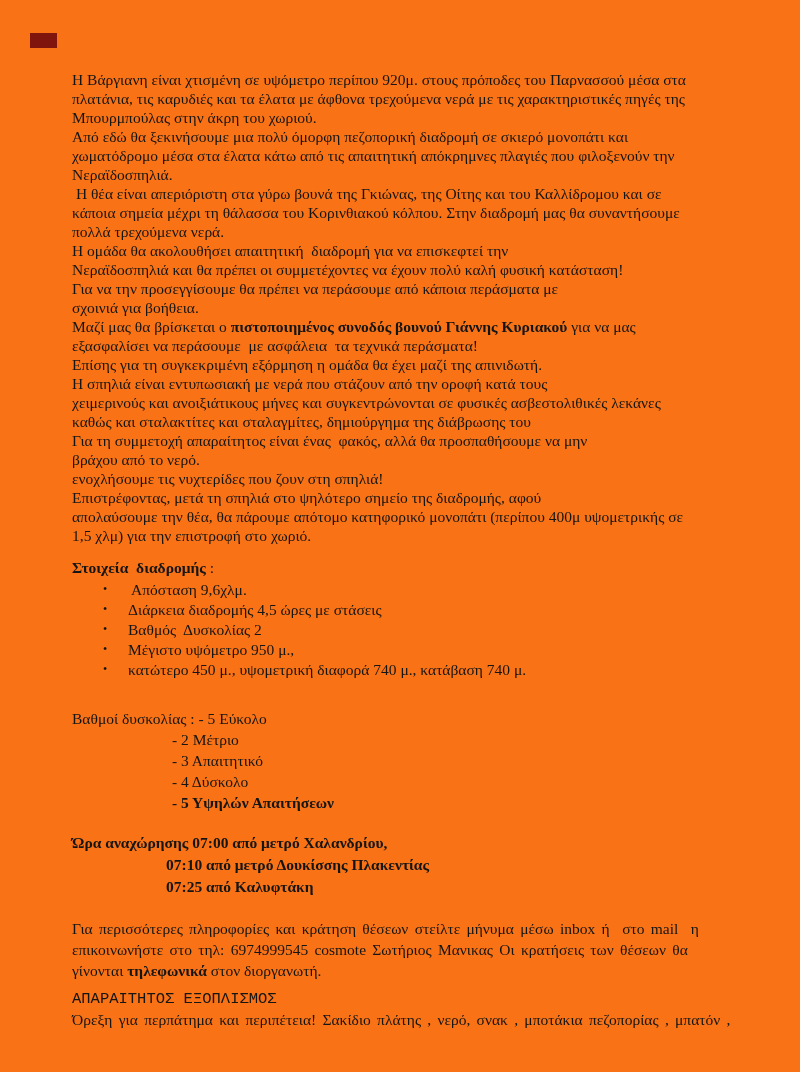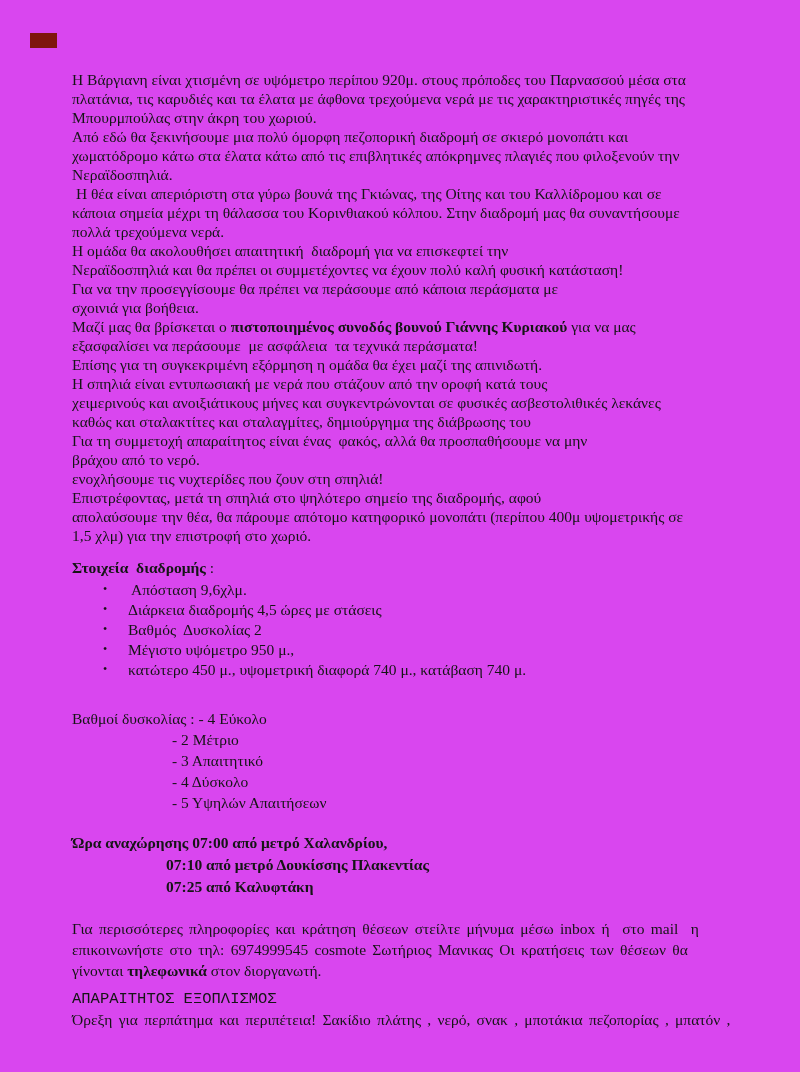--- a/index.html
+++ b/index.html
@@ -27,29 +27,29 @@
   .b{font-weight:bold;}
   .bullet-item{position:relative;padding-left:56px;white-space:pre;}
   .bullet-marker{
     position:absolute;left:31px;top:-1px;
     font-size:12px;
   }
 </style>
 </head>
 <body>
 
-<div class="page" style="background: #d946ef; color: rgb(21, 21, 21);">
+<div class="page" style="background: #f97316; color: rgb(21, 21, 21);">
   <div class="corner-mark" style="background: rgb(127, 21, 13);"></div>
   <main class="content">
       <div class="block" style="margin-top: 0px; line-height: 19px;">
         <div class="line"><span>Η Βάργιανη είναι χτισμένη σε υψόμετρο περίπου 920μ. στους πρόποδες του Παρνασσού μέσα στα</span></div>
         <div class="line"><span>πλατάνια, τις καρυδιές και τα έλατα με άφθονα τρεχούμενα νερά με τις χαρακτηριστικές πηγές της</span></div>
         <div class="line"><span>Μπουρμπούλας στην άκρη του χωριού.</span></div>
         <div class="line"><span>Από εδώ θα ξεκινήσουμε μια πολύ όμορφη πεζοπορική διαδρομή σε σκιερό μονοπάτι και</span></div>
-        <div class="line"><span>χωματόδρομο κάτω στα έλατα κάτω από τις επιβλητικές απόκρημνες πλαγιές που φιλοξενούν την</span></div>
+        <div class="line"><span>χωματόδρομο μέσα στα έλατα κάτω από τις απαιτητική απόκρημνες πλαγιές που φιλοξενούν την</span></div>
         <div class="line"><span>Νεραϊδοσπηλιά.</span></div>
         <div class="line"><span> Η θέα είναι απεριόριστη στα γύρω βουνά της Γκιώνας, της Οίτης και του Καλλίδρομου και σε</span></div>
         <div class="line"><span>κάποια σημεία μέχρι τη θάλασσα του Κορινθιακού κόλπου. Στην διαδρομή μας θα συναντήσουμε</span></div>
         <div class="line"><span>πολλά τρεχούμενα νερά.</span></div>
         <div class="line"><span>Η ομάδα θα ακολουθήσει απαιτητική  διαδρομή για να επισκεφτεί την</span></div>
         <div class="line"><span>Νεραϊδοσπηλιά και θα πρέπει οι συμμετέχοντες να έχουν πολύ καλή φυσική κατάσταση!</span></div>
         <div class="line"><span>Για να την προσεγγίσουμε θα πρέπει να περάσουμε από κάποια περάσματα με</span></div>
         <div class="line"><span>σχοινιά για βοήθεια.</span></div>
         <div class="line"><span>Μαζί μας θα βρίσκεται ο </span><span class="b">πιστοποιημένος συνοδός βουνού Γιάννης Κυριακού</span><span> για να μας</span></div>
         <div class="line"><span>εξασφαλίσει να περάσουμε  με ασφάλεια  τα τεχνικά περάσματα!</span></div>
@@ -68,25 +68,25 @@
         <div class="line"><span class="b">Στοιχεία  διαδρομής</span><span> :</span></div>
       </div>
       <div class="block" style="margin-top: 2px; line-height: 20px;">
         <div class="bullet-item"><span class="bullet-marker">•</span><span> Απόσταση 9,6χλμ.</span></div>
         <div class="bullet-item"><span class="bullet-marker">•</span><span>Διάρκεια διαδρομής 4,5 ώρες με στάσεις</span></div>
         <div class="bullet-item"><span class="bullet-marker">•</span><span>Βαθμός  Δυσκολίας 2</span></div>
         <div class="bullet-item"><span class="bullet-marker">•</span><span>Μέγιστο υψόμετρο 950 μ.,</span></div>
         <div class="bullet-item"><span class="bullet-marker">•</span><span>κατώτερο 450 μ., υψομετρική διαφορά 740 μ., κατάβαση 740 μ.</span></div>
       </div>
       <div class="block" style="margin-top: 28px; line-height: 21px;">
-        <div class="line"><span>Βαθμοί δυσκολίας : - 4 Εύκολο</span></div>
+        <div class="line"><span>Βαθμοί δυσκολίας : - 5 Εύκολο</span></div>
         <div class="line" style="padding-left: 100px;"><span>- 2 Μέτριο</span></div>
         <div class="line" style="padding-left: 100px;"><span>- 3 Απαιτητικό</span></div>
         <div class="line" style="padding-left: 100px;"><span>- 4 Δύσκολο</span></div>
-        <div class="line" style="padding-left: 100px;"><span>- 5 Υψηλών Απαιτήσεων</span></div>
+        <div class="line" style="padding-left: 100px; font-weight: bold;"><span>- 5 Υψηλών Απαιτήσεων</span></div>
       </div>
       <div class="block" style="margin-top: 19px; line-height: 22px;">
         <div class="line"><span class="b">Ώρα αναχώρησης 07:00 από μετρό Χαλανδρίου,</span></div>
         <div class="line" style="padding-left: 94px;"><span class="b">07:10 από μετρό Δουκίσσης Πλακεντίας</span></div>
         <div class="line" style="padding-left: 94px;"><span class="b">07:25 από Καλυφτάκη</span></div>
       </div>
       <div class="block" style="margin-top: 20px; line-height: 21px;">
         <div class="line j"><span>Για περισσότερες πληροφορίες και κράτηση θέσεων στείλτε μήνυμα μέσω inbox ή  στο mail  η</span></div>
         <div class="line j"><span>επικοινωνήστε στο τηλ: 6974999545 cosmote Σωτήριος Μανικας Οι κρατήσεις των θέσεων θα</span></div>
         <div class="line"><span>γίνονται </span><span class="b">τηλεφωνικά</span><span> στον διοργανωτή.</span></div>

